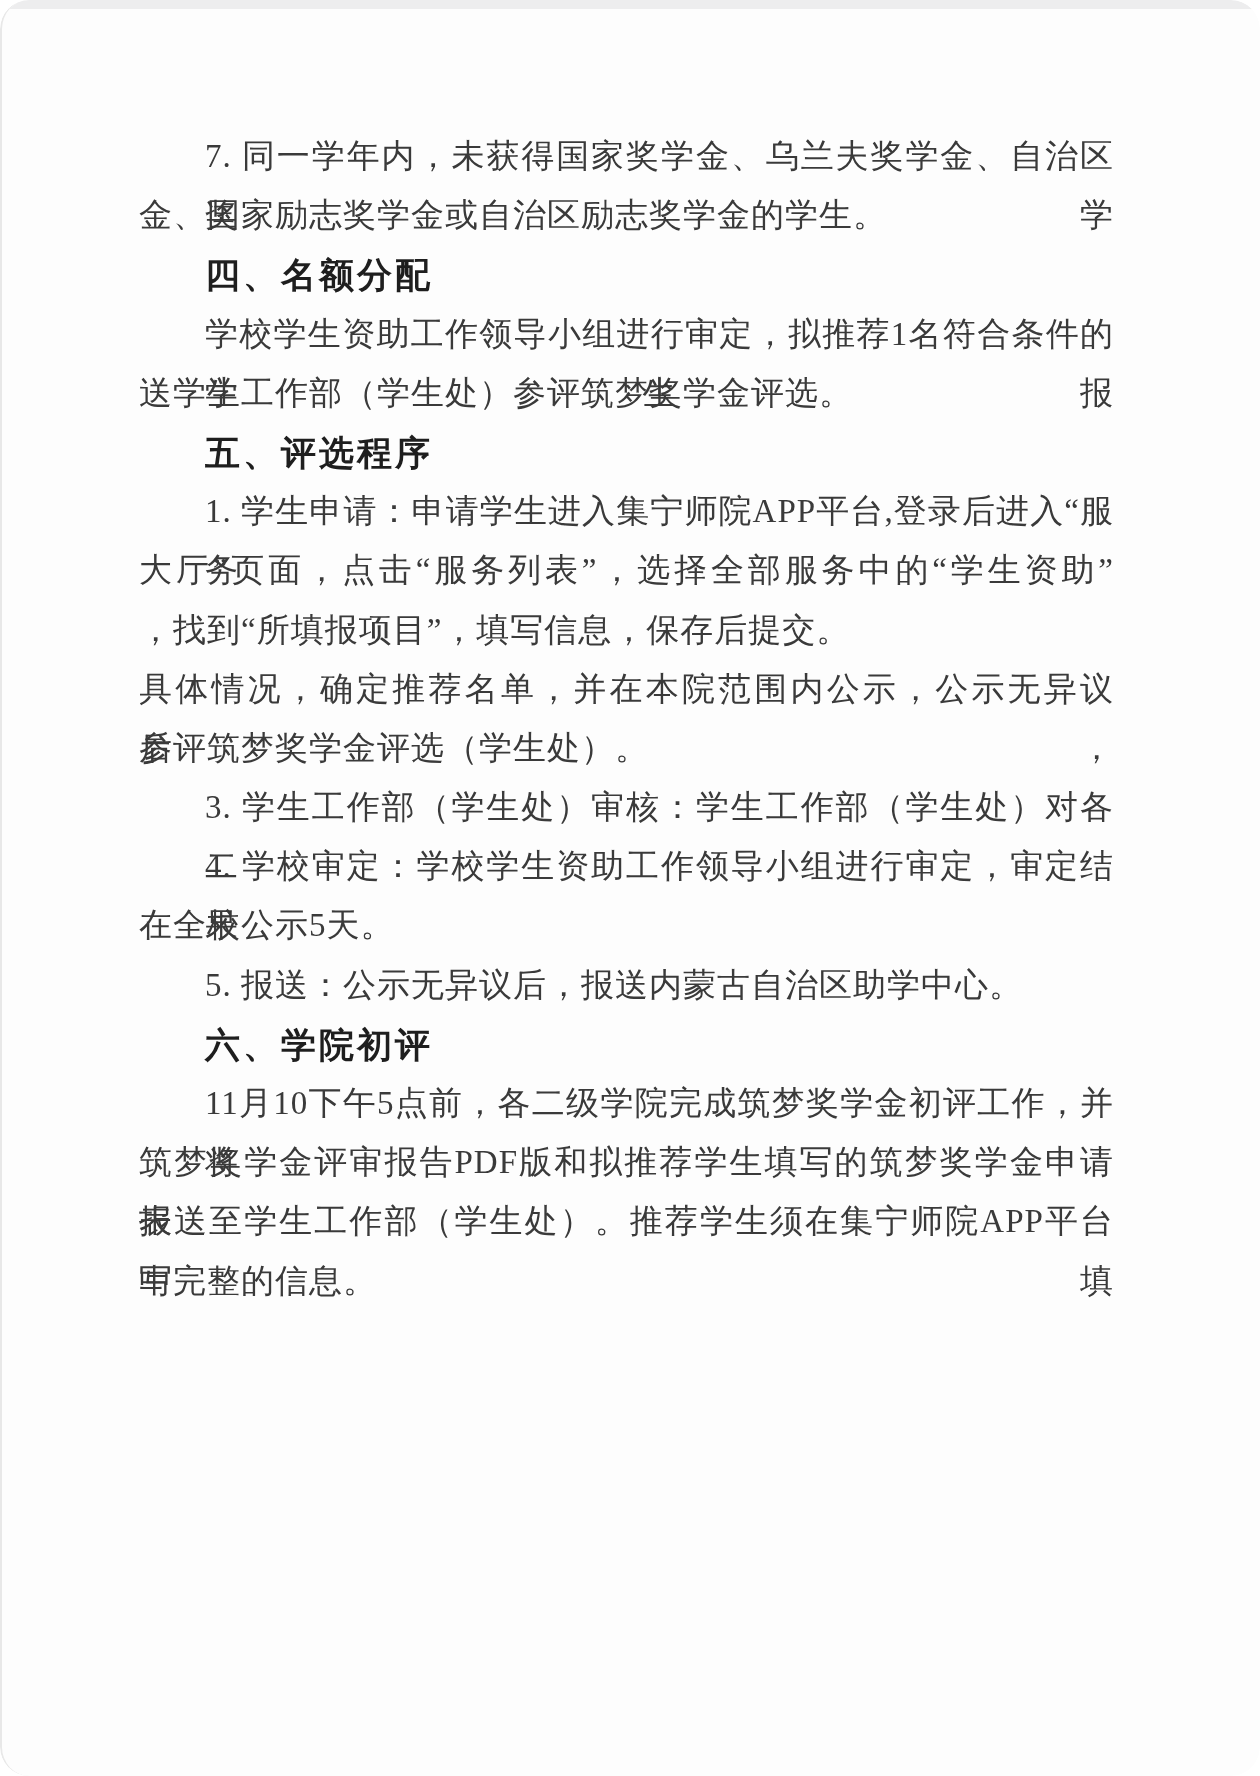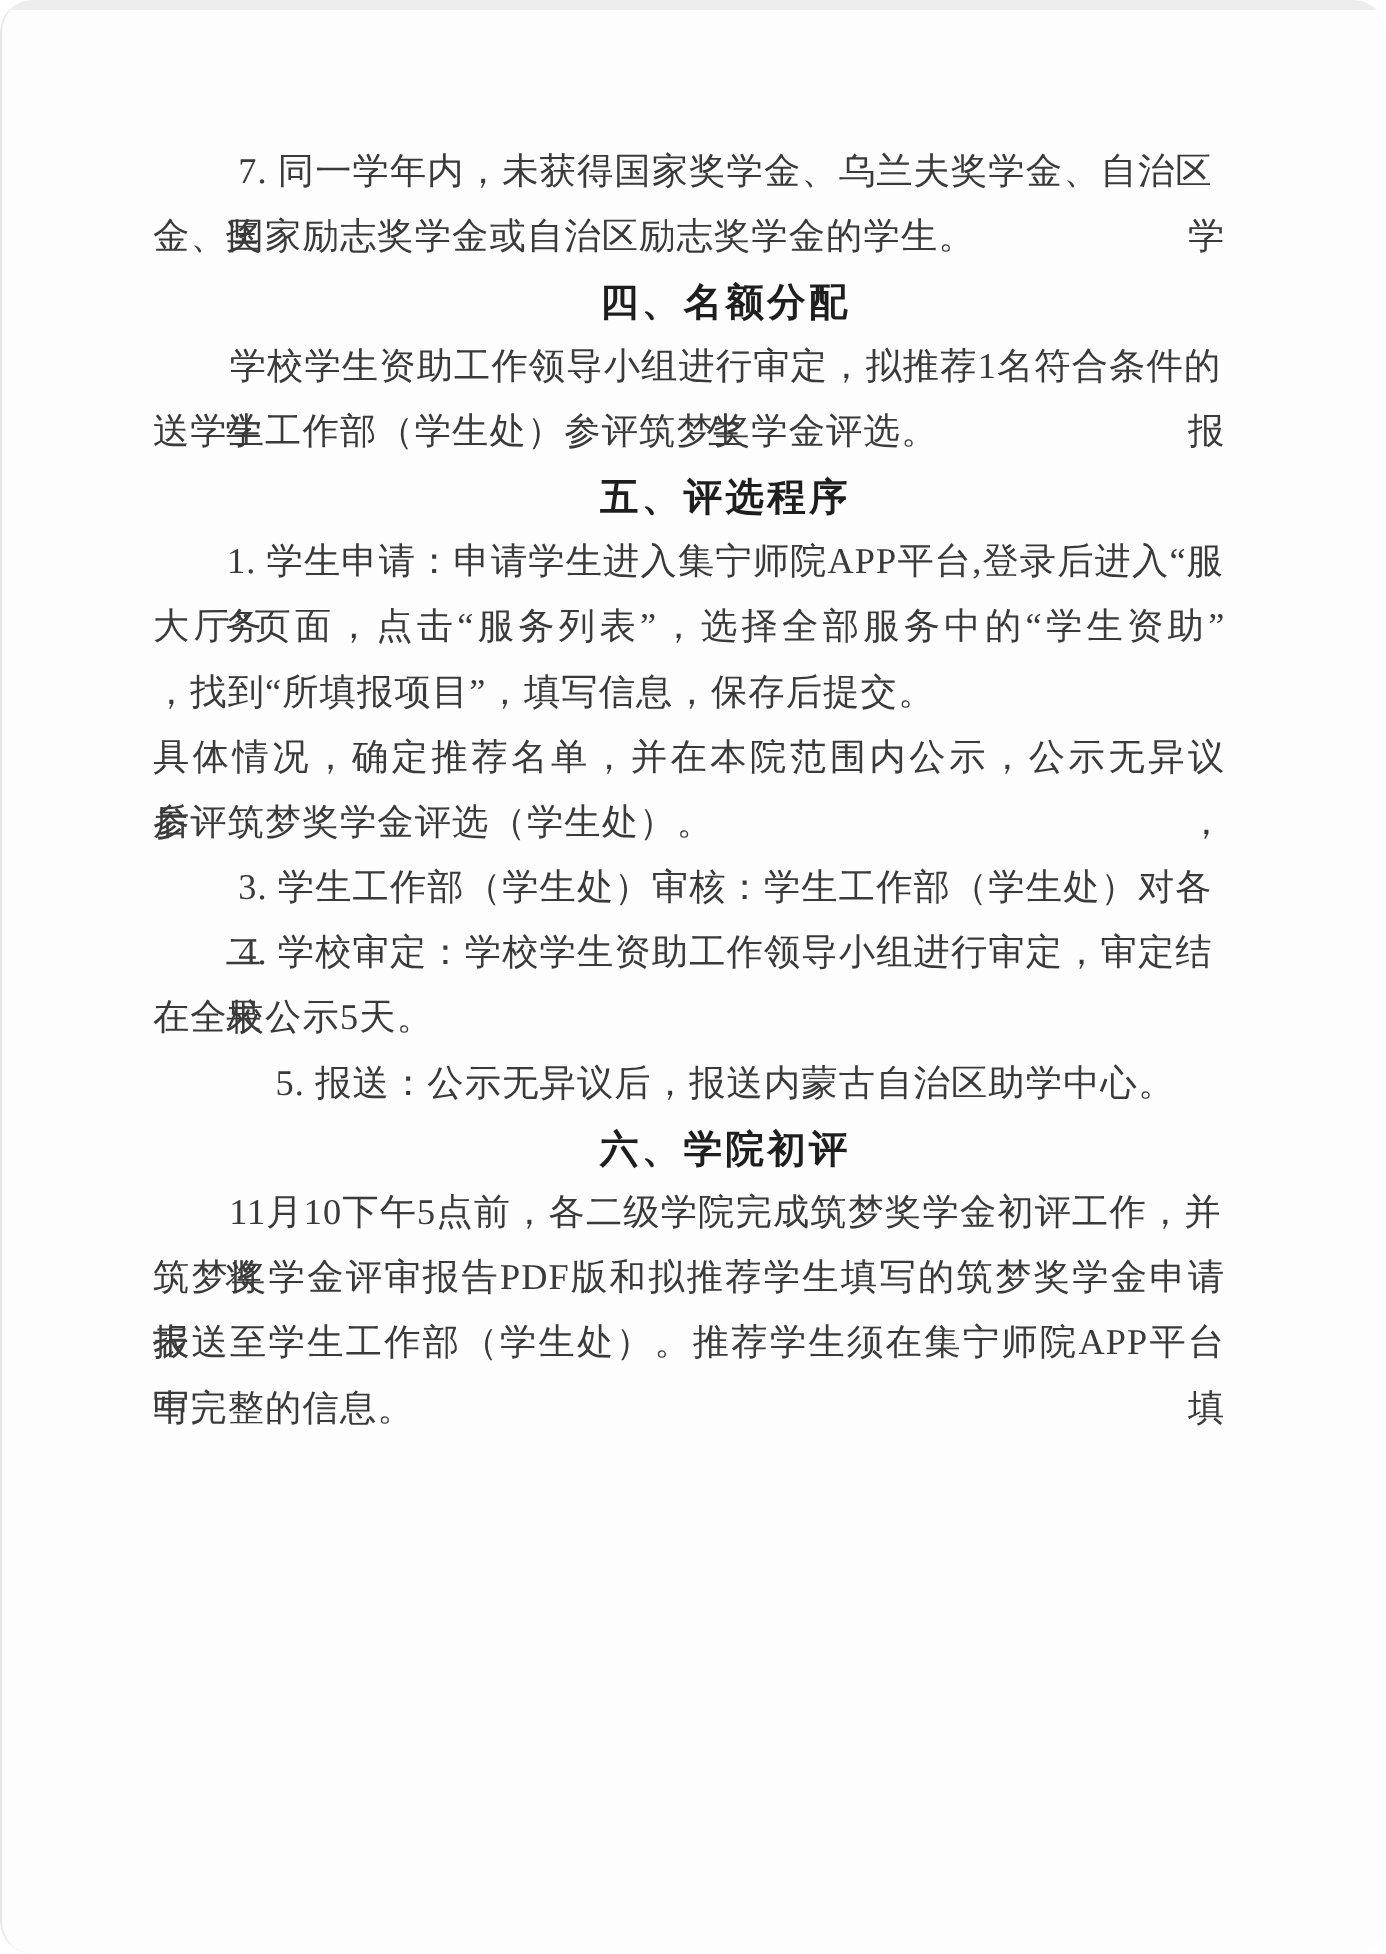--- a/index.html
+++ b/index.html
@@ -36,21 +36,20 @@
     text-align:left;
     white-space:nowrap;
   }
   .line.justify{
     white-space:normal;
     text-align:justify;
     text-align-last:justify;
   }
   .line.indent{
     padding-left:66px;
-    text-align:center;
   }
   .line.heading{
     font-family:"Liberation Sans","DejaVu Sans",sans-serif;
     font-weight:700;
     font-size:35px;
     letter-spacing:3px;
     color:var(--heading-text);
   }
 </style>
 </head>

